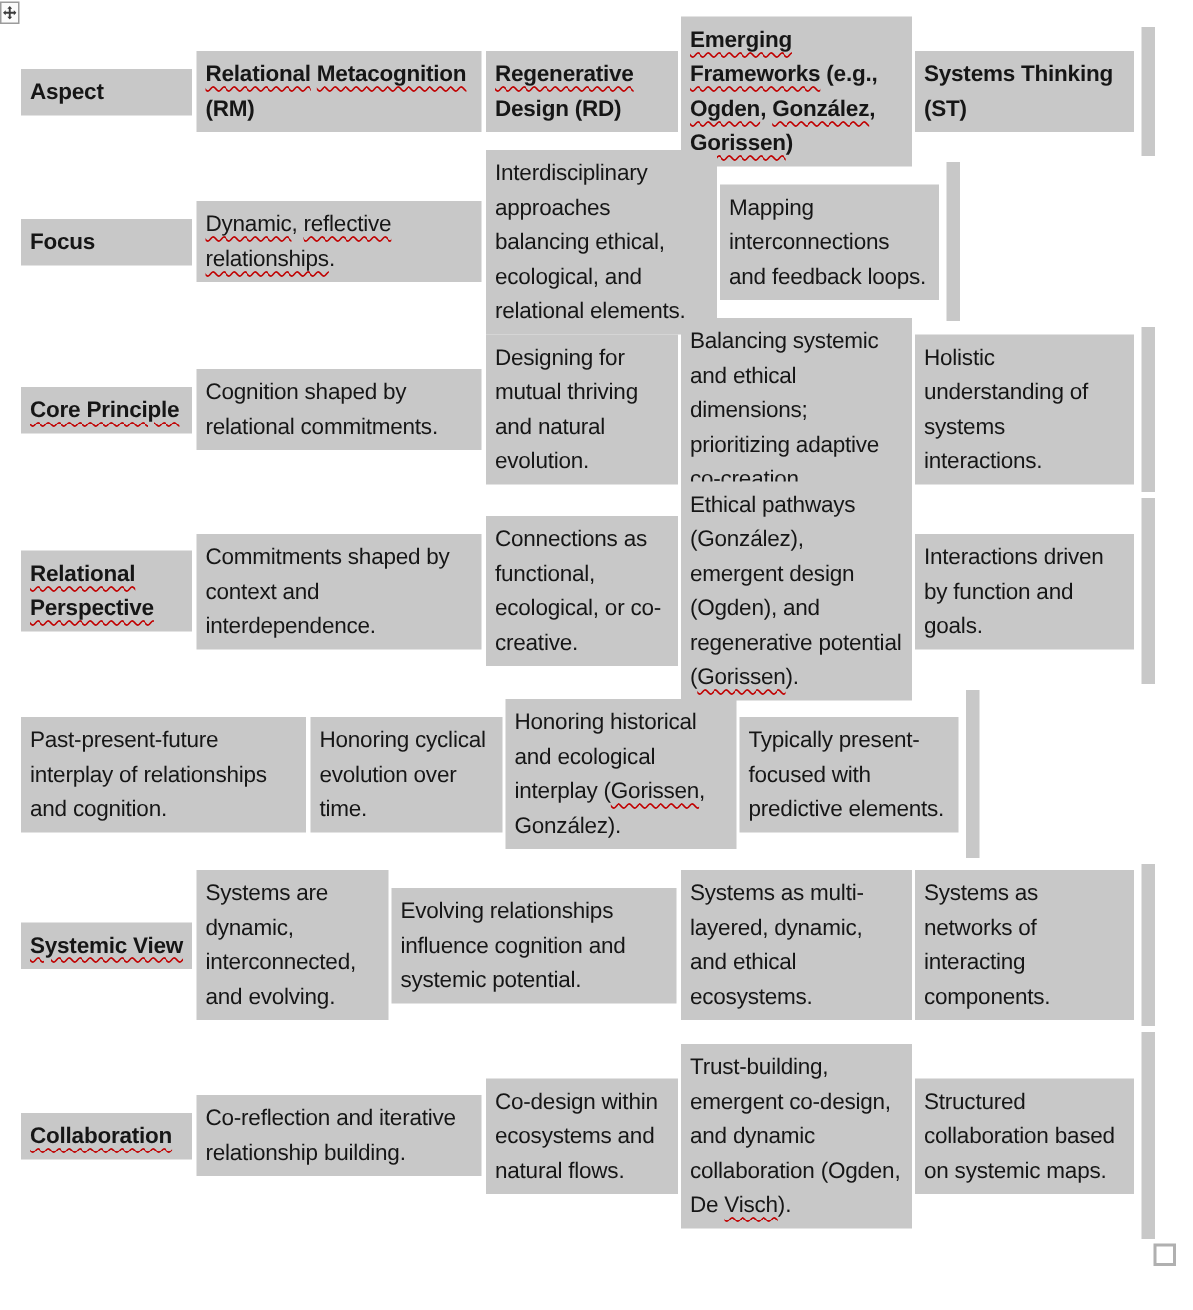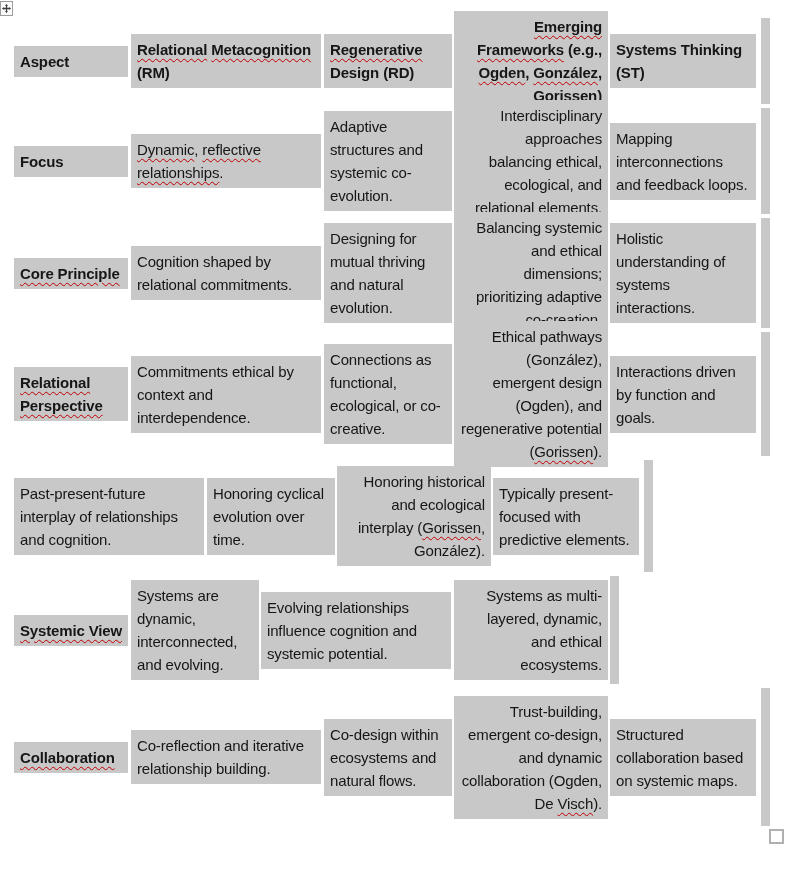--- a/index.html
+++ b/index.html
@@ -14,21 +14,21 @@
   
   .resize-handle{position:absolute;left:769px;top:829px;width:15px;height:15px;background:#ffffff;
     border:2px solid #b0b0b0;box-sizing:border-box;}
 
   .tbl{position:absolute;left:14px;top:18px;width:763px;}
   .row{display:flex;align-items:center;margin-bottom:4px;}
   .cell{display:flex;align-items:center;height:100%;box-sizing:border-box;}
   .c0{width:114px;margin-right:3px;justify-content:center;}
   .c1{width:190px;margin-right:3px;}
   .c2{width:128px;margin-right:2px;}
-  .c3{width:154px;margin-right:2px;text-align:right;}
+  .c3{width:154px;margin-right:2px;}
   .c4{width:146px;margin-right:5px;}
   .c5{width:9px;margin-right:0;}
   .shade{background:#c8c8c8;width:100%;box-sizing:border-box;padding:4px 6px;
     font-size:15px;line-height:23px;letter-spacing:-0.15px;}
   .head{font-weight:bold;}
   .cap{height:100%;padding:0;}
   .sp{text-decoration-line:underline;text-decoration-style:wavy;
       text-decoration-color:#c00000;text-decoration-thickness:1px;text-underline-offset:3px;}
 </style>
 </head>
@@ -65,23 +65,20 @@
           <div class="shade cap"></div>
         </div>
       </div>
       <div class="row" style="height: 106px;">
         <div class="cell c0">
           <div class="shade head">Focus</div>
         </div>
         <div class="cell c1">
           <div class="shade"><span class="sp">Dynamic</span>, <span class="sp">reflective</span> <span class="sp">relationships</span>.</div>
         </div>
-        <div class="cell c2">
-          <div class="shade">Adaptive structures and systemic co-evolution.</div>
-        </div>
         <div class="cell c3">
           <div class="shade">Interdisciplinary approaches balancing ethical, ecological, and relational elements.</div>
         </div>
         <div class="cell c4">
           <div class="shade">Mapping interconnections and feedback loops.</div>
         </div>
         <div class="cell c5">
           <div class="shade cap"></div>
         </div>
       </div>
@@ -103,21 +100,21 @@
         </div>
         <div class="cell c5">
           <div class="shade cap"></div>
         </div>
       </div>
       <div class="row" style="height: 124px;">
         <div class="cell c0">
           <div class="shade head"><span class="sp">Relational</span> <span class="sp">Perspective</span></div>
         </div>
         <div class="cell c1">
-          <div class="shade">Commitments ethical by context and interdependence.</div>
+          <div class="shade">Commitments shaped by context and interdependence.</div>
         </div>
         <div class="cell c2">
           <div class="shade">Connections as functional, ecological, or co-creative.</div>
         </div>
         <div class="cell c3">
           <div class="shade">Ethical pathways (González), emergent design (Ogden), and regenerative potential (<span class="sp">Gorissen</span>).</div>
         </div>
         <div class="cell c4">
           <div class="shade">Interactions driven by function and goals.</div>
         </div>
@@ -148,20 +145,23 @@
         </div>
         <div class="cell c2">
           <div class="shade">Systems are dynamic, interconnected, and evolving.</div>
         </div>
         <div class="cell c1">
           <div class="shade">Evolving relationships influence cognition and systemic potential.</div>
         </div>
         <div class="cell c3">
           <div class="shade">Systems as multi-layered, dynamic, and ethical ecosystems.</div>
         </div>
+        <div class="cell c4">
+          <div class="shade">Systems as networks of interacting components.</div>
+        </div>
         <div class="cell c5">
           <div class="shade cap"></div>
         </div>
       </div>
       <div class="row" style="height: 138px;">
         <div class="cell c0">
           <div class="shade head"><span class="sp">Collaboration</span></div>
         </div>
         <div class="cell c1">
           <div class="shade">Co-reflection and iterative relationship building.</div>

